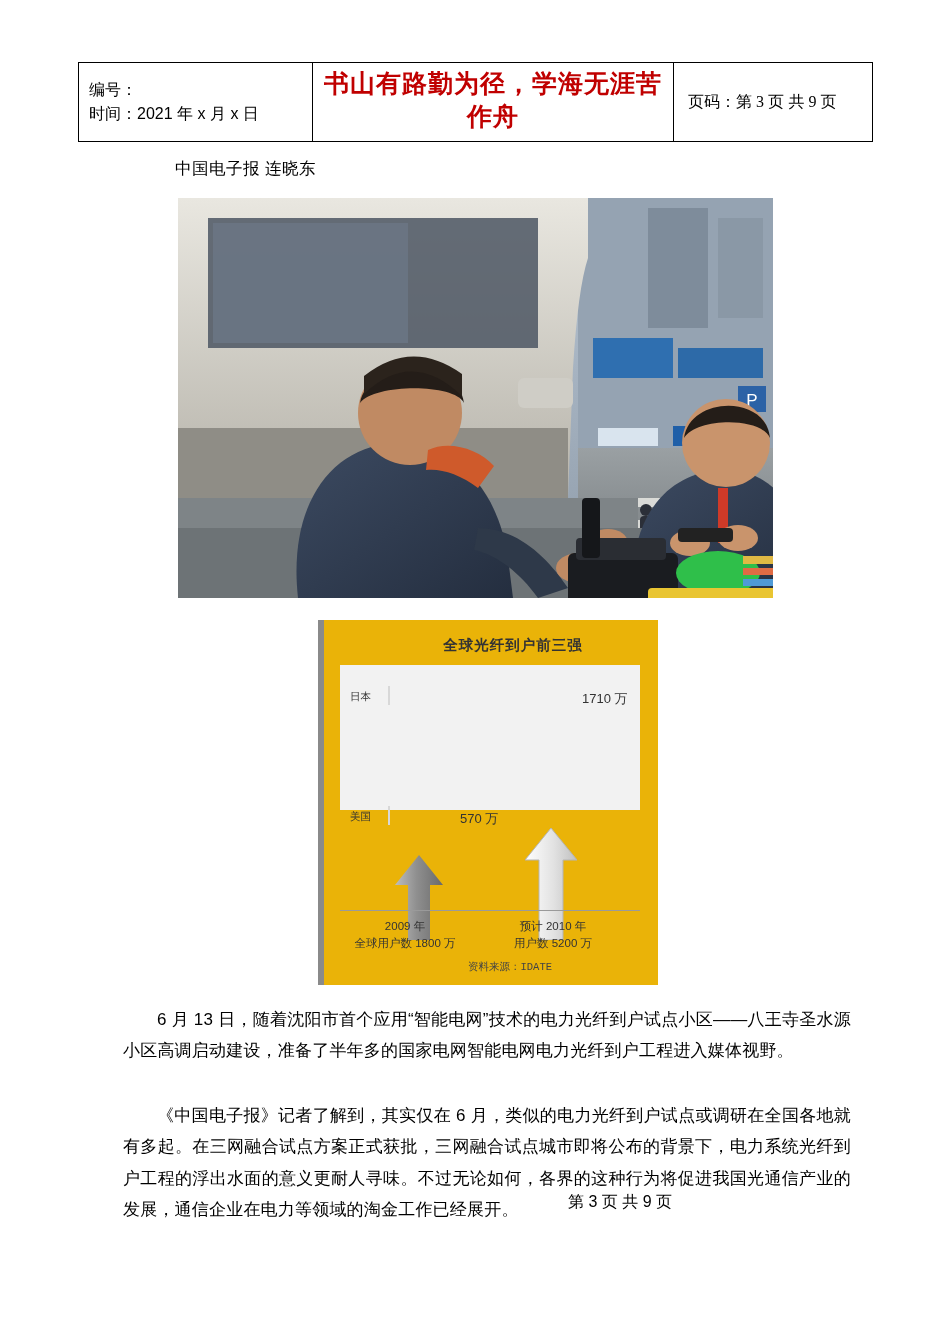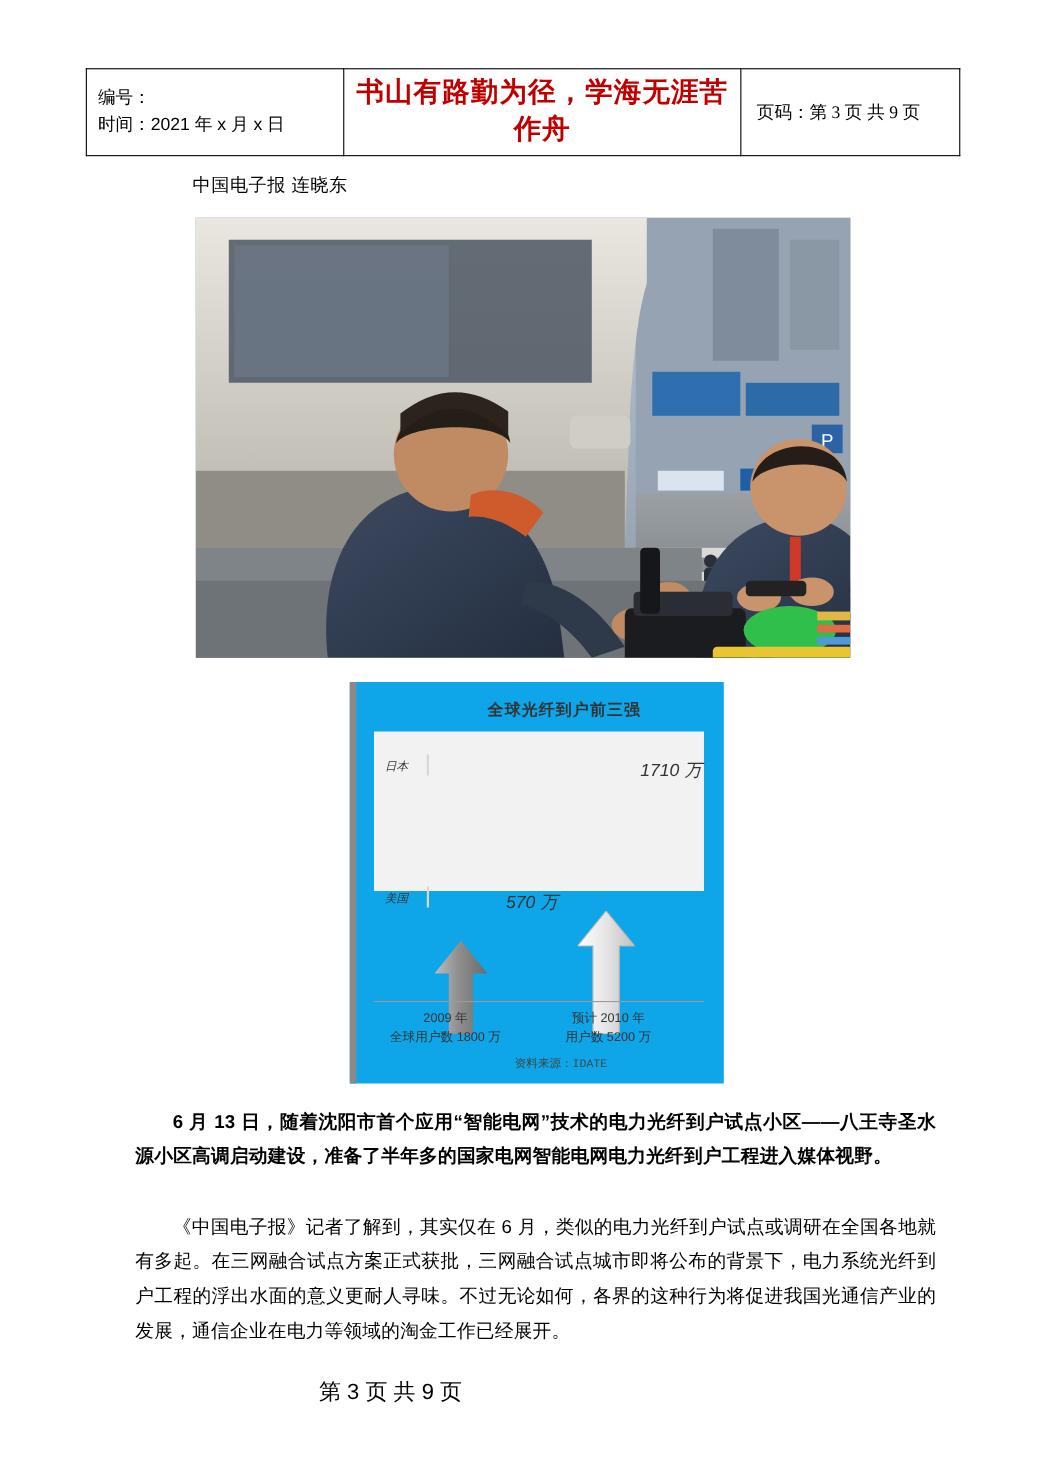--- a/index.html
+++ b/index.html
@@ -90,21 +90,21 @@
   }
   .photo svg { display: block; }
 
   
   .figure {
     position: absolute;
     left: 318px;
     top: 620px;
     width: 340px;
     height: 365px;
-    background: #0ea5e9;
+    background: #eab308;
   }
   .fig-bar-left {
     position: absolute;
     left: 0px;
     top: 0px;
     width: 6px;
     height: 365px;
     background: #8a8a8a;
   }
   .fig-title {
@@ -124,21 +124,20 @@
     left: 22px;
     top: 45px;
     width: 300px;
     height: 145px;
     background: #f2f2f2;
   }
   .chart-row {
     position: absolute;
     left: 10px;
     height: 22px;
-    font-style: italic;
   }
   .chart-row .cat {
     position: absolute;
     left: 0;
     top: 3px;
     width: 34px;
     font-family: "Liberation Sans", sans-serif;
     font-size: 10.5px;
     color: #333;
   }
@@ -151,21 +150,21 @@
   .chart-row .bar {
     height: 20px;
     background: linear-gradient(to bottom, #ffffff 0%, #ffffff 45%, #e6e6e6 55%, #cfcfcf 100%);
     border: 1px solid #d8d8d8;
     box-sizing: border-box;
   }
   .chart-row .val {
     position: absolute;
     top: 3px;
     font-family: "Liberation Sans", sans-serif;
-    font-size: 16px;
+    font-size: 13px;
     color: #333;
     white-space: nowrap;
   }
 
   .arrows-zone {
     position: absolute;
     left: 22px;
     top: 200px;
     width: 300px;
     height: 120px;
@@ -206,32 +205,32 @@
     position: absolute;
     left: 123px;
     width: 728px;
     font-family: "Liberation Sans", sans-serif;
     font-size: 17px;
     line-height: 1.85;
     text-align: justify;
     text-indent: 2em;
     letter-spacing: 0.2px;
   }
-  #para1 { top: 1004px; font-weight: bold; }
+  #para1 { top: 1004px; }
   #para2 { top: 1100px; }
 
   
   .footer {
     position: absolute;
     left: 0;
-    top: 1252px;
+    top: 1192px;
     width: 950px;
-    text-align: left;
-    font-family: "Liberation Sans", sans-serif;
-    font-size: 20px;
+    text-align: center;
+    font-family: "Liberation Sans", sans-serif;
+    font-size: 16px;
   }
   .footer .inner {
     display: inline-block;
     margin-left: 290px;
   }
 </style>
 </head>
 <body>
 
 <div class="page">

